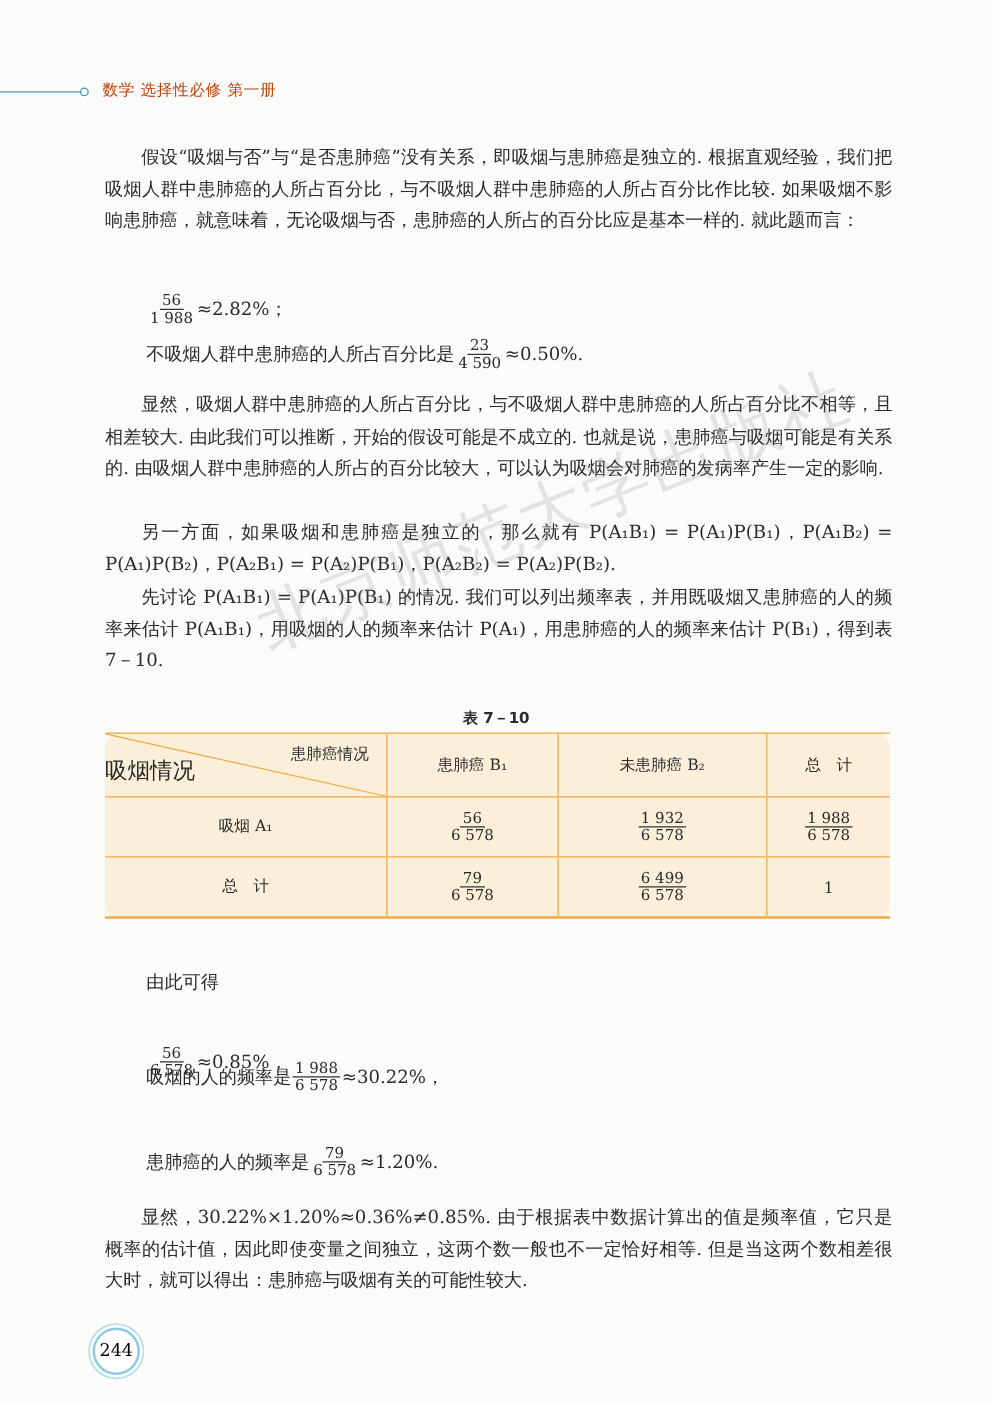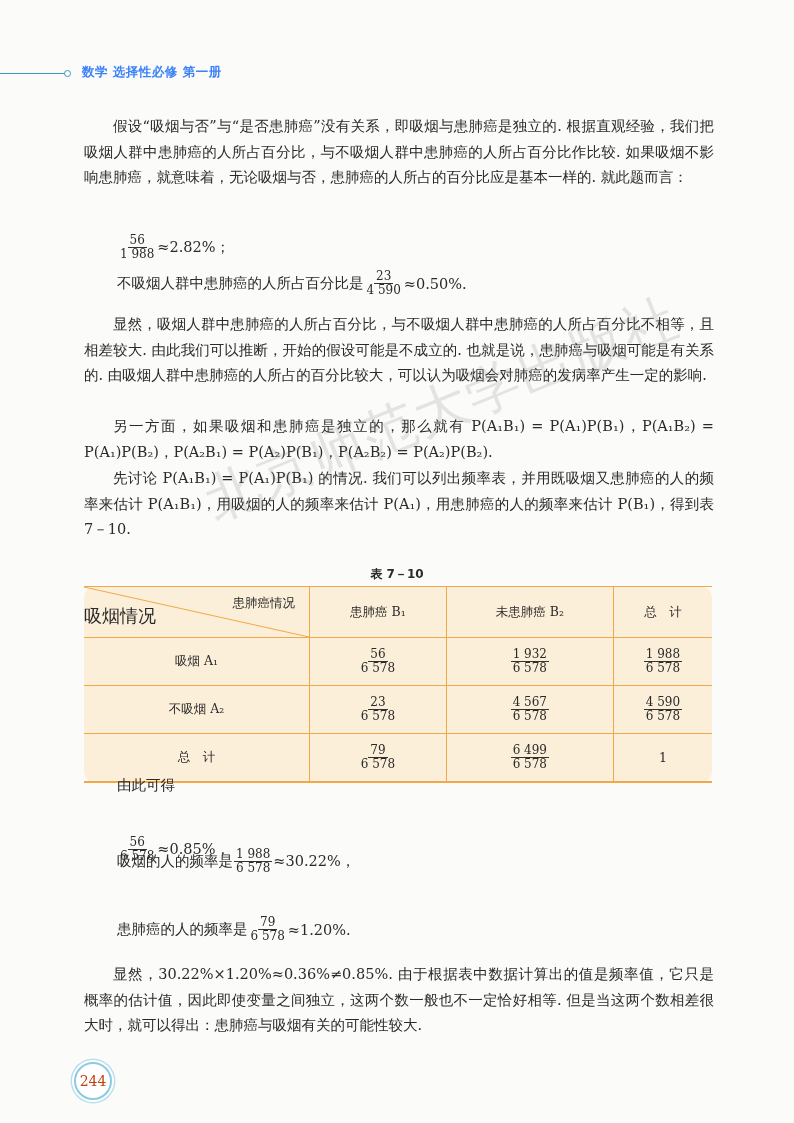--- a/index.html
+++ b/index.html
@@ -5,21 +5,21 @@
   html, body { margin:0; padding:0; }
   body {
     width:794px; height:1123px; position:relative; overflow:hidden;
     background:#fbfbfa;
     font-family:"DejaVu Serif", "Liberation Serif", serif;
     color:#2a2a2a;
   }
   .header { position:absolute; top:64px; left:0; height:20px; width:400px; }
   .header-line { position:absolute; left:0; top:9px; width:66px; height:1px; background:#3a9bc0; }
   .header-dot { position:absolute; left:64px; top:6px; width:5px; height:5px; border:1px solid #3a9bc0; border-radius:50%; background:#fff; }
-  .header-title { position:absolute; left:82px; top:0; font-family:"DejaVu Sans", sans-serif; font-weight:bold; font-size:12.5px; color:#3b82f6; letter-spacing:0.5px; white-space:nowrap; }
+  .header-title { position:absolute; left:82px; top:0; font-family:"DejaVu Sans", sans-serif; font-weight:normal; font-size:12.5px; color:#c2410c; letter-spacing:0.5px; white-space:nowrap; }
 
   .p { position:absolute; left:84px; width:630px; font-size:14.5px; line-height:25.5px; text-align:justify; }
   .indent { text-indent:2em; }
   .line { position:absolute; left:117px; font-size:14.5px; white-space:nowrap; display:flex; align-items:center; }
   .frac { display:inline-flex; flex-direction:column; align-items:center; font-size:12px; line-height:13px; margin:0 1px; vertical-align:middle; }
   .frac .num { border-bottom:1px solid #333; padding:0 2px; }
   .frac .den { padding:0 2px; }
 
   .caption { position:absolute; top:566px; left:0; width:794px; text-align:center; font-family:"DejaVu Sans", sans-serif; font-weight:bold; font-size:12px; }
 
@@ -28,21 +28,21 @@
   .table td + td { border-left:1px solid #f0a848; }
   .table tr:first-child td { height:50px; }
   .table tr:last-child td { border-bottom:2.5px solid #f0a848; }
   .diag { position:relative; }
   .diag svg { position:absolute; left:0; top:0; }
   .diag .lbl-top { position:absolute; right:14px; top:8px; font-size:12.5px; }
   .diag .lbl-bot { position:absolute; left:0; bottom:9px; font-size:18px; }
 
   .watermark { position:absolute; left:195px; top:470px; font-family:"DejaVu Serif", serif; font-size:54px; color:rgba(120,120,120,0.18); transform:rotate(-22deg); transform-origin:left top; white-space:nowrap; pointer-events:none; letter-spacing:2px; }
 
-  .page-num { position:absolute; left:74px; top:1062px; width:34px; height:34px; border-radius:50%; border:2px solid #8ccbe0; box-shadow:0 0 0 2px #fff, 0 0 0 3.5px #b9e0ec; display:flex; align-items:center; justify-content:center; font-size:14px; color:#c2410c; background:#fff; }
+  .page-num { position:absolute; left:74px; top:1062px; width:34px; height:34px; border-radius:50%; border:2px solid #8ccbe0; box-shadow:0 0 0 2px #fff, 0 0 0 3.5px #b9e0ec; display:flex; align-items:center; justify-content:center; font-size:14px; color:#000000; background:#fff; }
 </style>
 </head>
 <body>
 
 <div class="header">
   <div class="header-line"></div>
   <div class="header-dot"></div>
   <div class="header-title">数学 选择性必修 第一册</div>
 </div>
 
@@ -93,35 +93,20 @@
     <td><span class="frac">
             <span class="num">1 932</span>
             <span class="den">6 578</span>
           </span></td>
     <td><span class="frac">
             <span class="num">1 988</span>
             <span class="den">6 578</span>
           </span></td>
   </tr>
   <tr>
-    <td>不吸烟 A₂</td>
-    <td><span class="frac">
-            <span class="num">23</span>
-            <span class="den">6 578</span>
-          </span></td>
-    <td><span class="frac">
-            <span class="num">4 567</span>
-            <span class="den">6 578</span>
-          </span></td>
-    <td><span class="frac">
-            <span class="num">4 590</span>
-            <span class="den">6 578</span>
-          </span></td>
-  </tr>
-  <tr>
     <td>总　计</td>
     <td><span class="frac">
             <span class="num">79</span>
             <span class="den">6 578</span>
           </span></td>
     <td><span class="frac">
             <span class="num">6 499</span>
             <span class="den">6 578</span>
           </span></td>
     <td>1</td>

